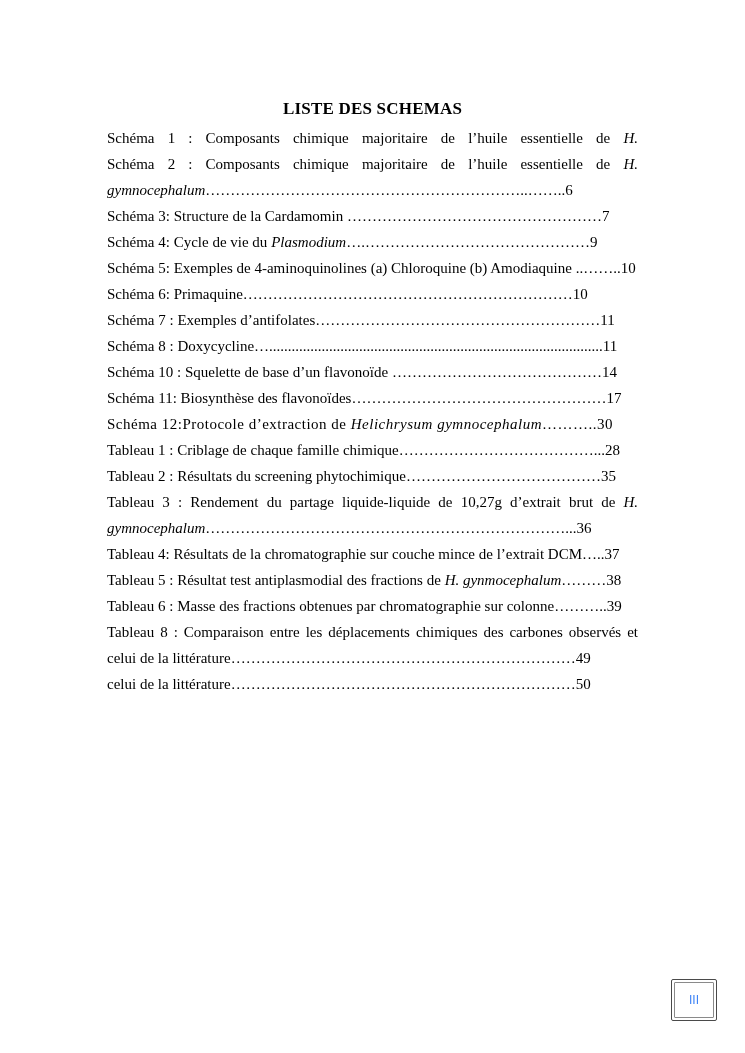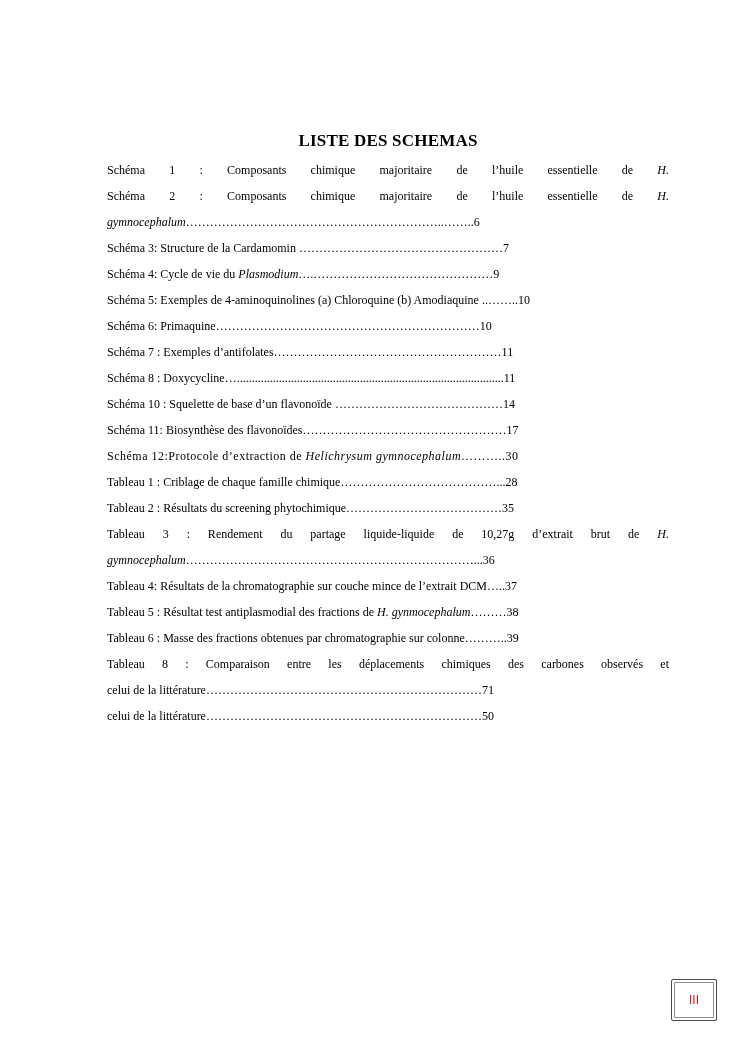--- a/index.html
+++ b/index.html
@@ -6,35 +6,34 @@
   html, body {
     width: 745px; height: 1053px;
     background: #ffffff;
     overflow: hidden;
     font-family: "Liberation Serif", "DejaVu Serif", serif;
     color: #000;
   }
   .page {
     position: absolute;
     inset: 0;
-    padding: 97px 76px 0 107px;
-    margin-top: 32px;
+    padding: 97px 107px 0 107px;
   }
   .heading {
     text-align: center;
     font-size: 17px;
     font-weight: bold;
     line-height: 24px;
     margin-bottom: 4px;
     letter-spacing: 0.2px;
   }
   .section-tableaux .heading { margin-top: 46px; }
   .entry { margin: 0; }
   .line {
-    font-size: 12px;
+    font-size: 15px;
     line-height: 26px;
     text-align: justify;
     white-space: normal;
     word-spacing: normal;
   }
   .line.fill { text-align-last: justify; }
   .it { font-style: italic; }
   .spread .line { letter-spacing: 0.5px; }
   .page-num-box {
     position: absolute;
@@ -47,21 +46,21 @@
   .page-num-box::before {
     content: "";
     position: absolute;
     inset: 2px;
     border: 1px solid #8a8a8a;
     border-radius: 1px;
   }
   .page-num {
     font-family: "Liberation Sans", sans-serif;
     font-size: 12px;
-    color: #b91c1c;
+    color: #3b82f6;
     position: relative;
   }
 </style>
 </head>
 <body>
 
 <main class="page">
 
   <section class="section-schemas">
     <h2 class="heading">LISTE DES SCHEMAS</h2>
@@ -119,21 +118,21 @@
           <div class="line"><span>Tableau 4: Résultats de la chromatographie sur couche mince de l’extrait DCM…..37</span></div>
         </div>
         <div class="entry">
           <div class="line"><span>Tableau 5 : Résultat test antiplasmodial des fractions de </span><span class="it">H. gynmocephalum</span><span>………38</span></div>
         </div>
         <div class="entry">
           <div class="line"><span>Tableau 6 : Masse des fractions obtenues par chromatographie sur colonne………..39</span></div>
         </div>
         <div class="entry">
           <div class="line fill"><span>Tableau 8 : Comparaison entre les déplacements chimiques des carbones observés et</span></div>
-          <div class="line"><span>celui de la littérature……………………………………………………………71</span></div>
+          <div class="line"><span>celui de la littérature……………………………………………………………49</span></div>
         </div>
         <div class="entry">
           <div class="line"><span>celui de la littérature……………………………………………………………50</span></div>
         </div>
       </div>
   </section>
 
   <div class="page-num-box">
     <span class="page-num">III</span>
   </div>

